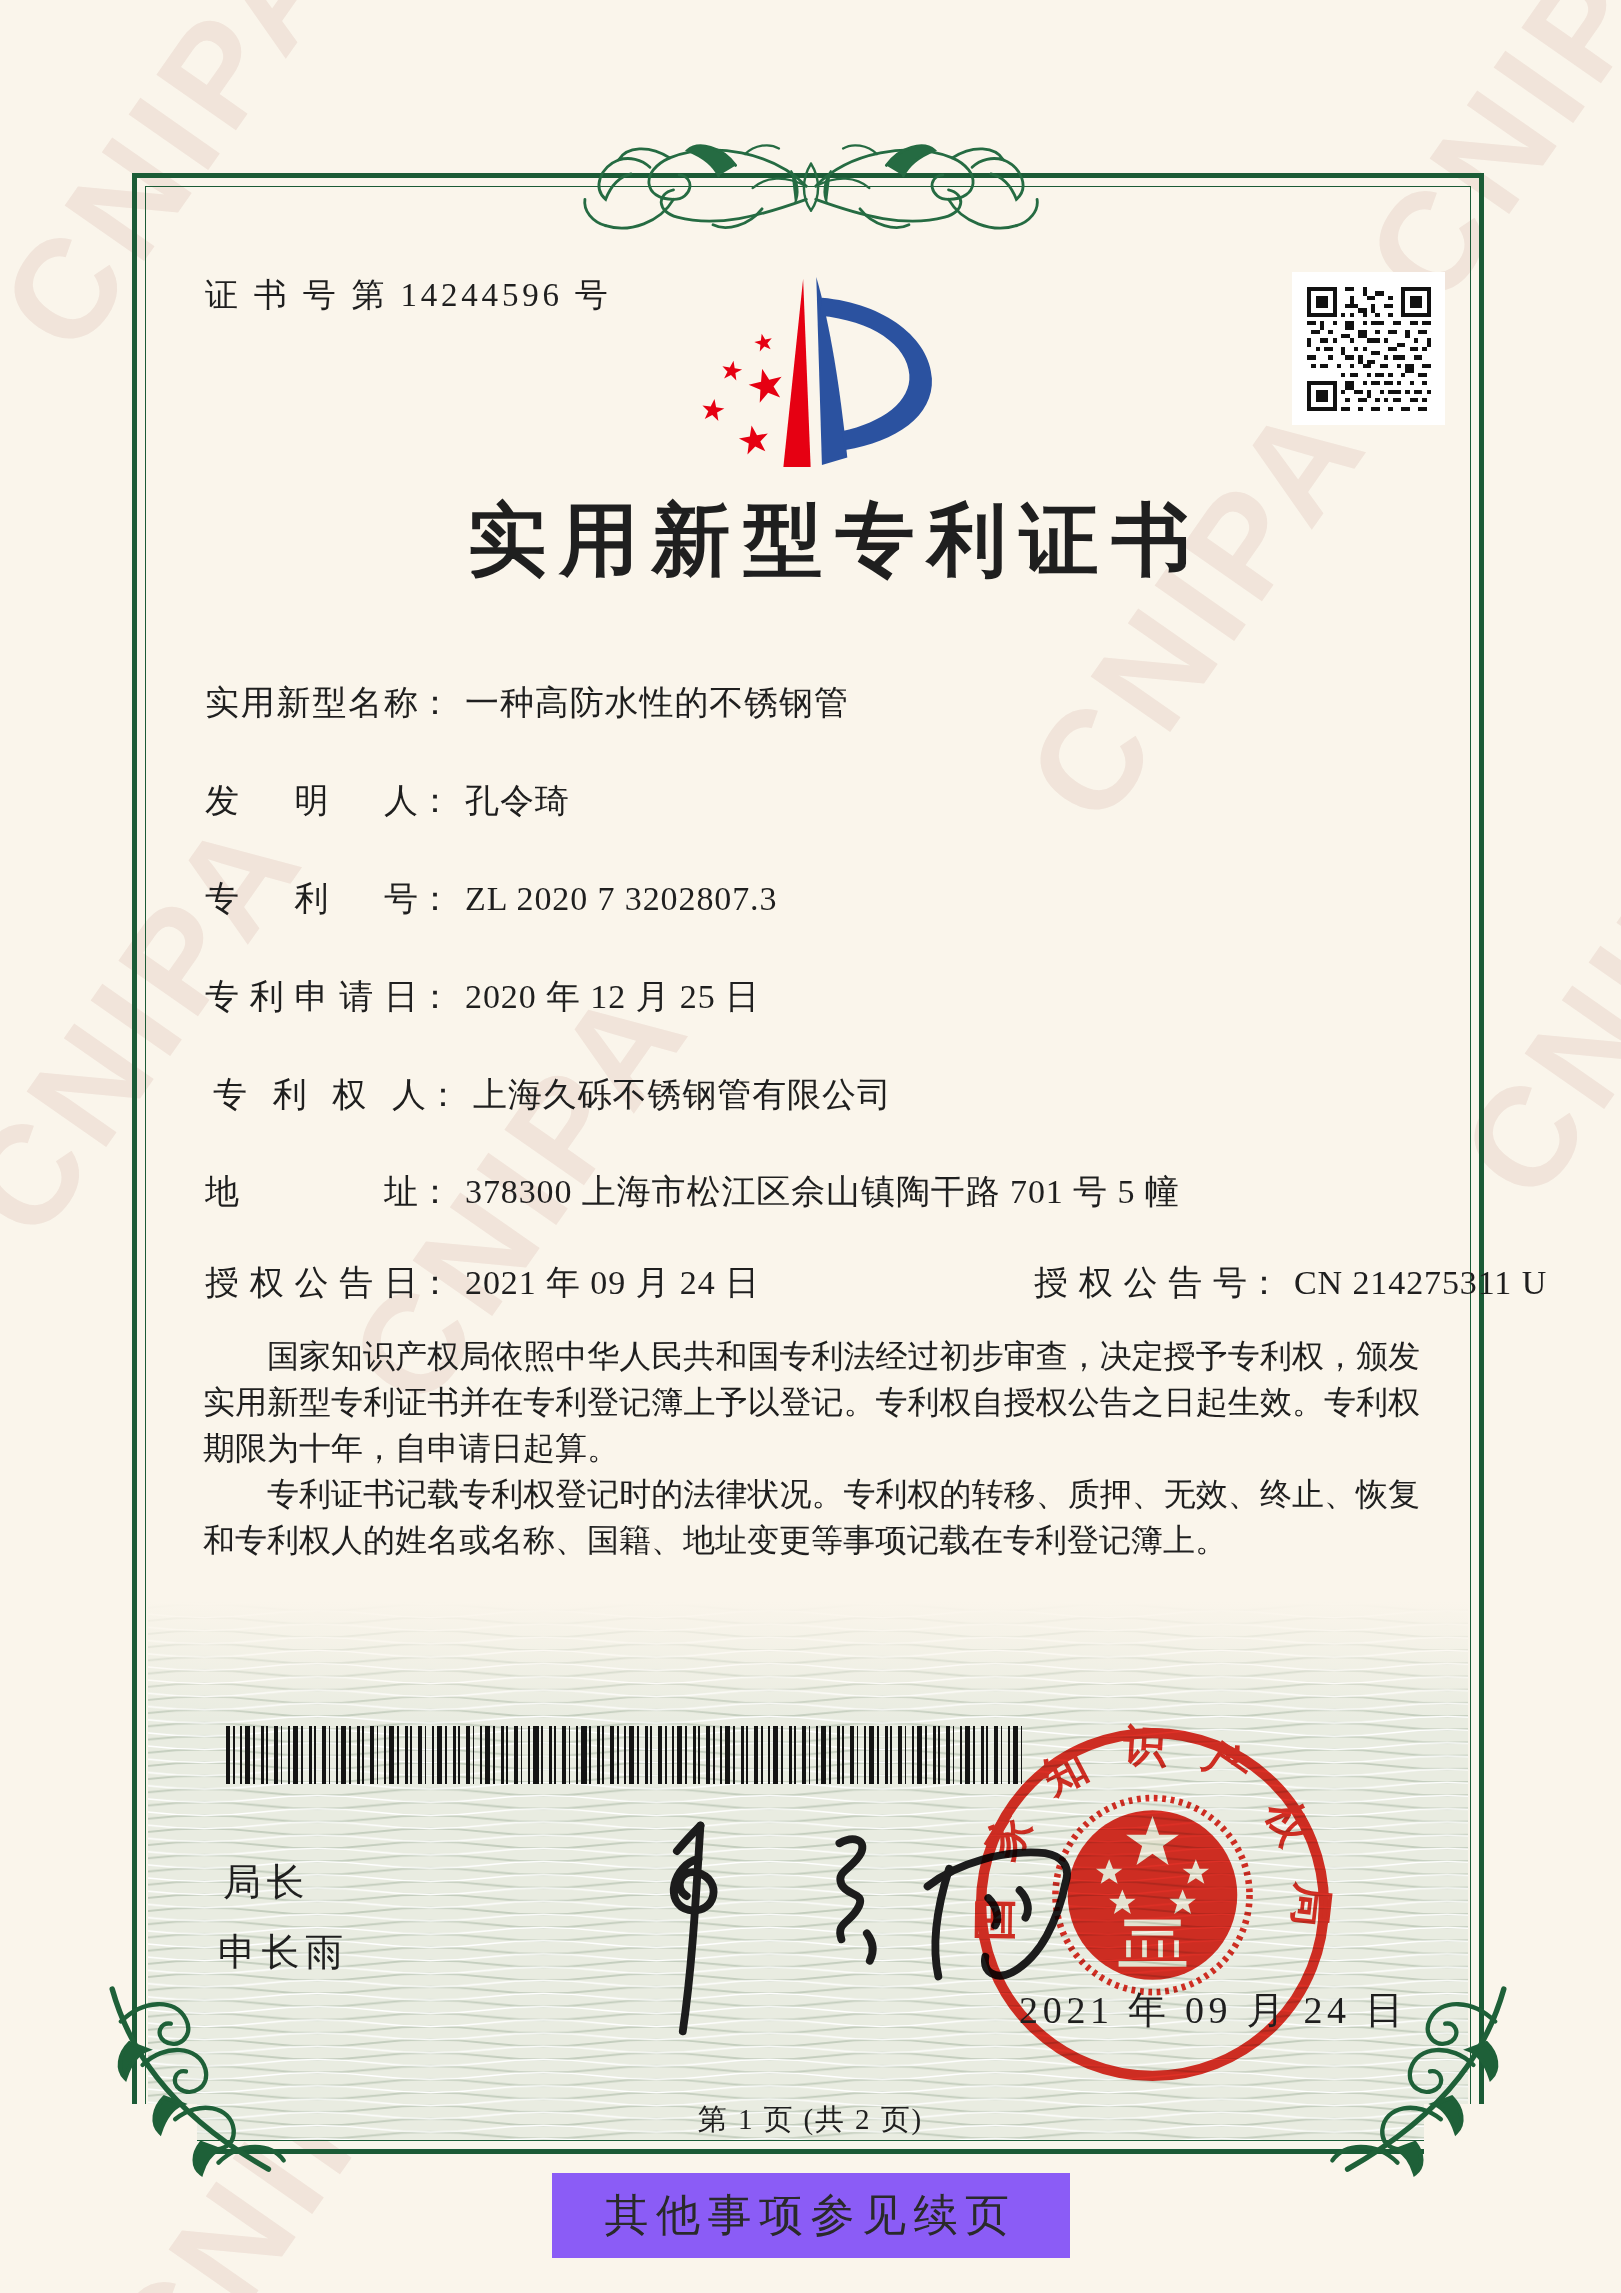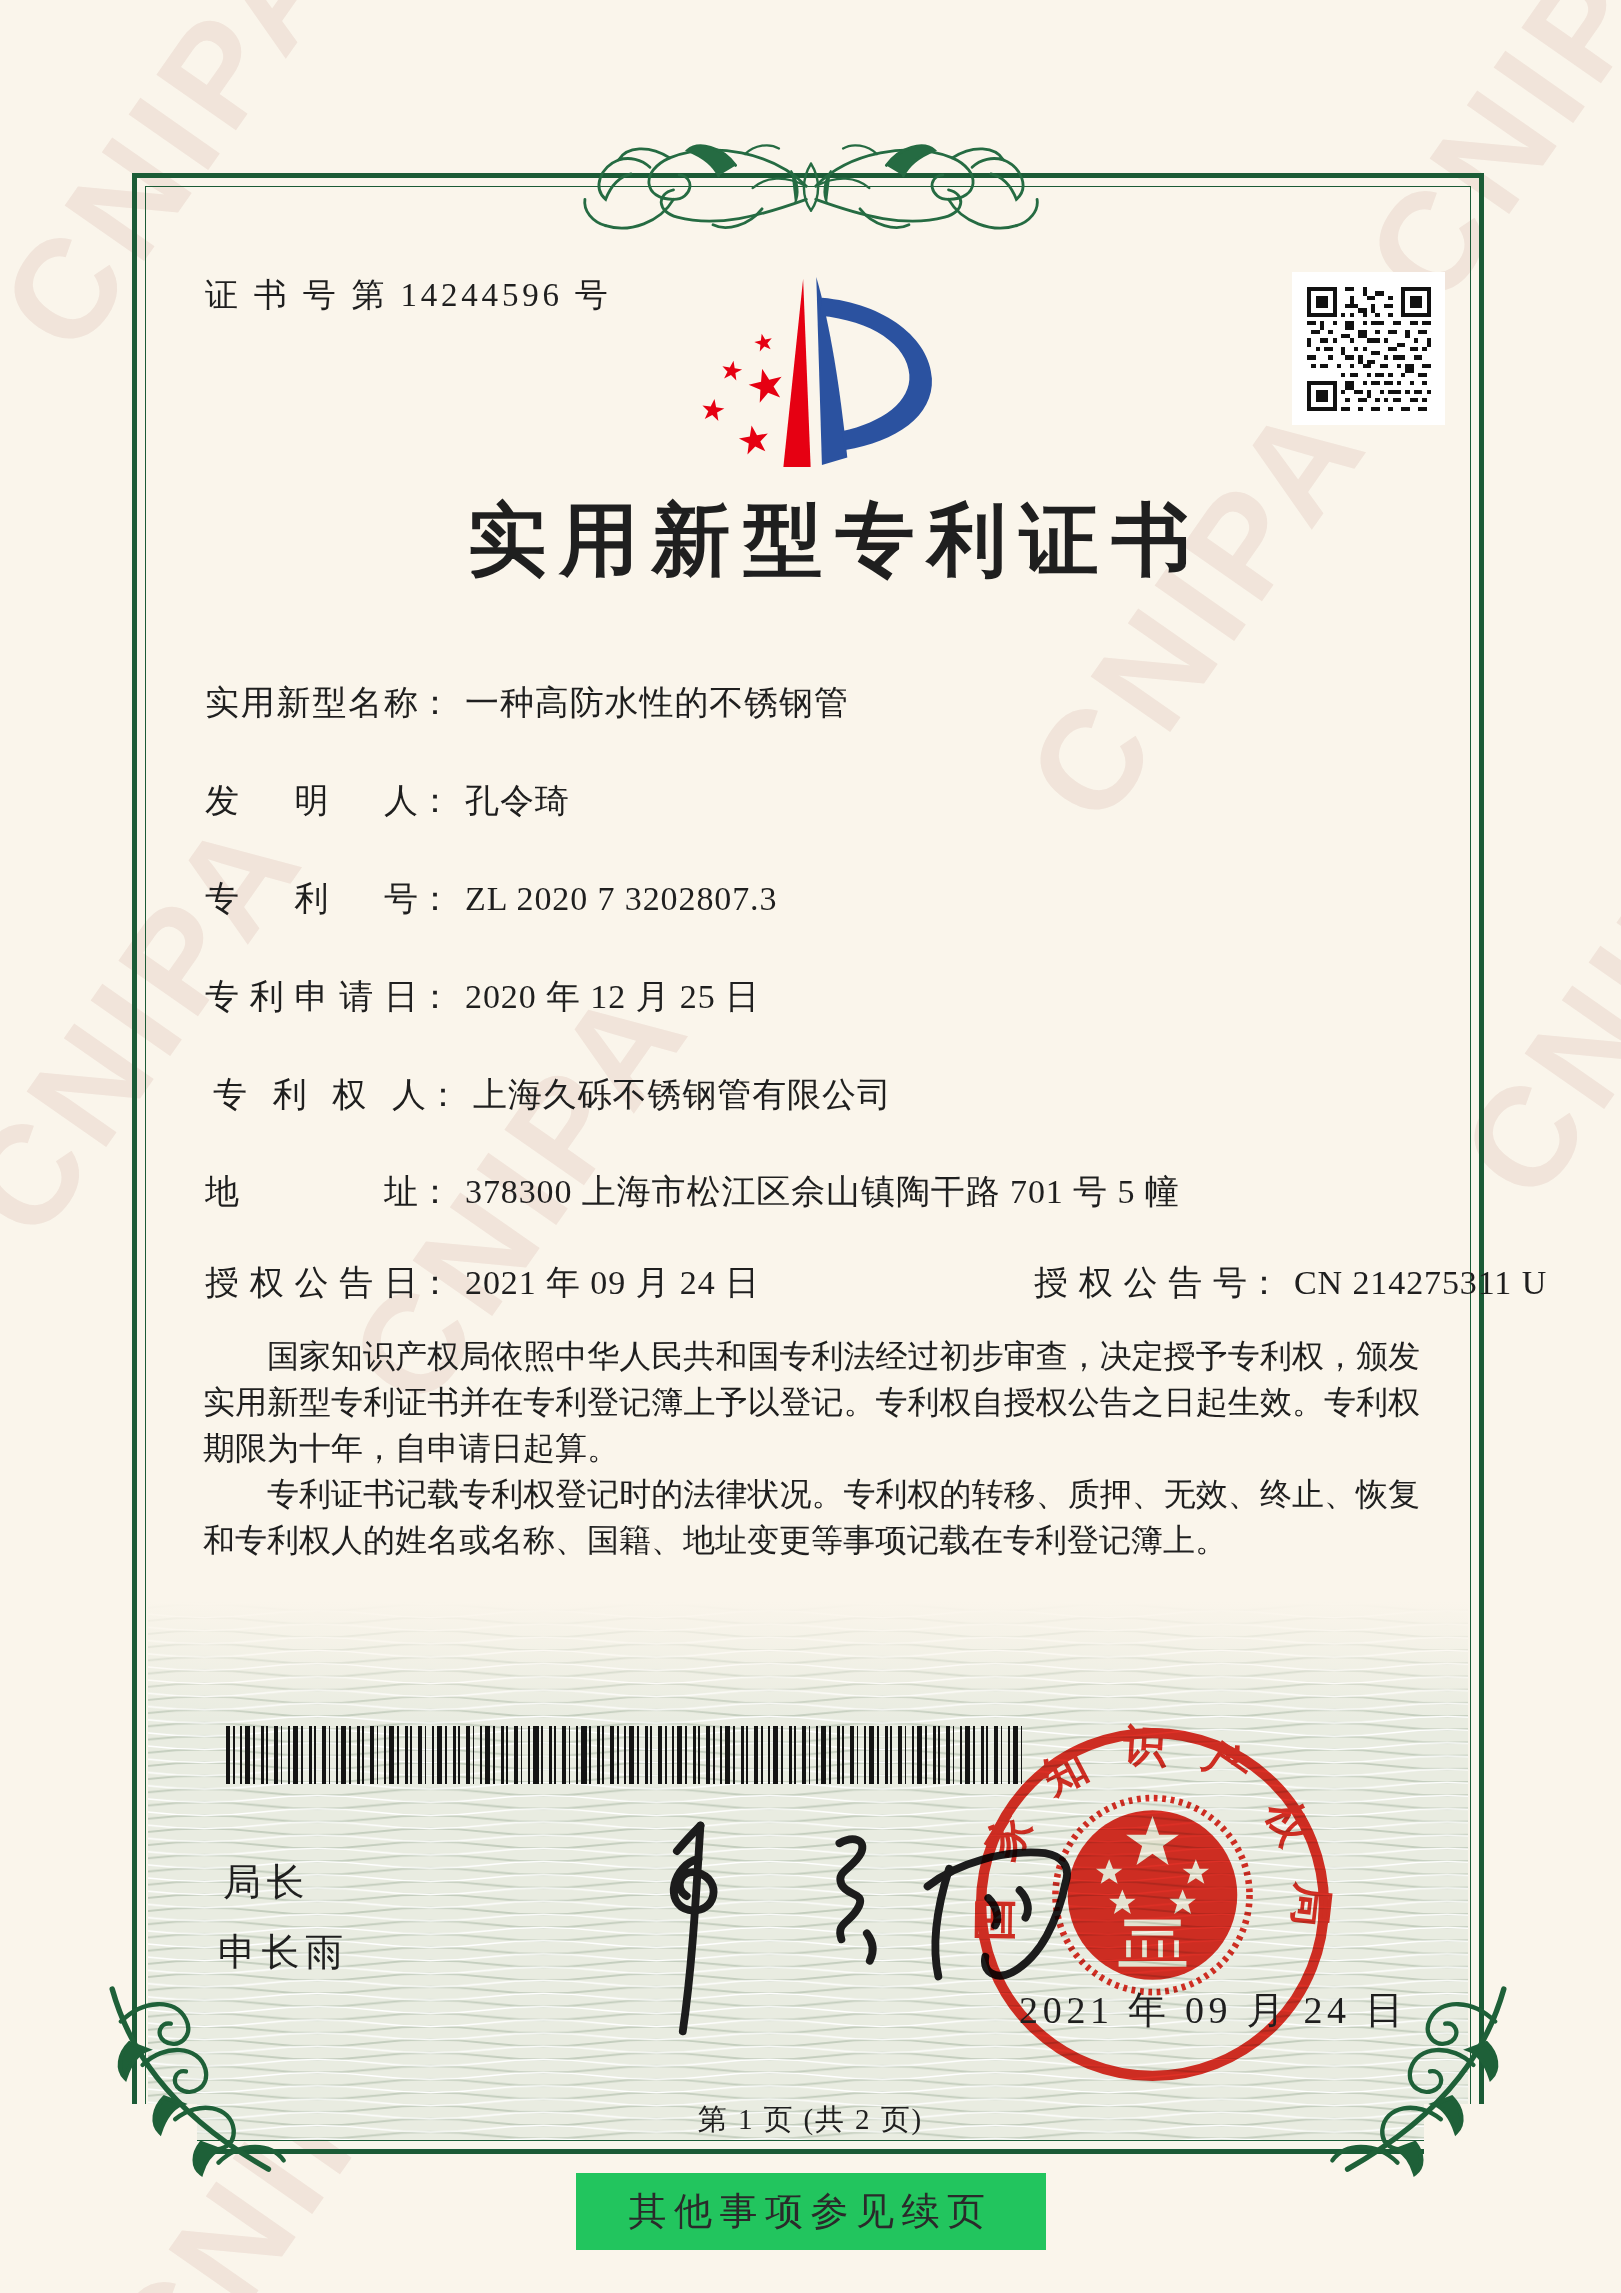--- a/index.html
+++ b/index.html
@@ -80,22 +80,22 @@
     position:absolute;left:1019px;top:1985px;font-size:38px;letter-spacing:4.7px;
     z-index:7;white-space:nowrap;
   }
   
   .page-info{
     position:absolute;left:0;top:2100px;width:100%;text-align:center;
     font-size:29px;z-index:5;letter-spacing:1.9px;
   }
   .cont-wrap{position:absolute;left:0;top:2173px;width:100%;text-align:center;z-index:5;}
   .cont-note{
-    display:inline-block;background:#22c55e;padding:13px 53px;
-    font-size:38px;letter-spacing:7.5px;color:#2a2a2a;
+    display:inline-block;background:#8b5cf6;padding:13px 53px;
+    font-size:44px;letter-spacing:7.5px;color:#2a2a2a;
   }
 </style>
 </head>
 <body>
 
 <div id="page">
 
   <div class="wm" style="left:-66px;top:56px;">CNIPA</div>
   <div class="wm" style="left:1299px;top:9.4px;">CNIPA</div>
   <div class="wm" style="left:960px;top:527px;">CNIPA</div>

